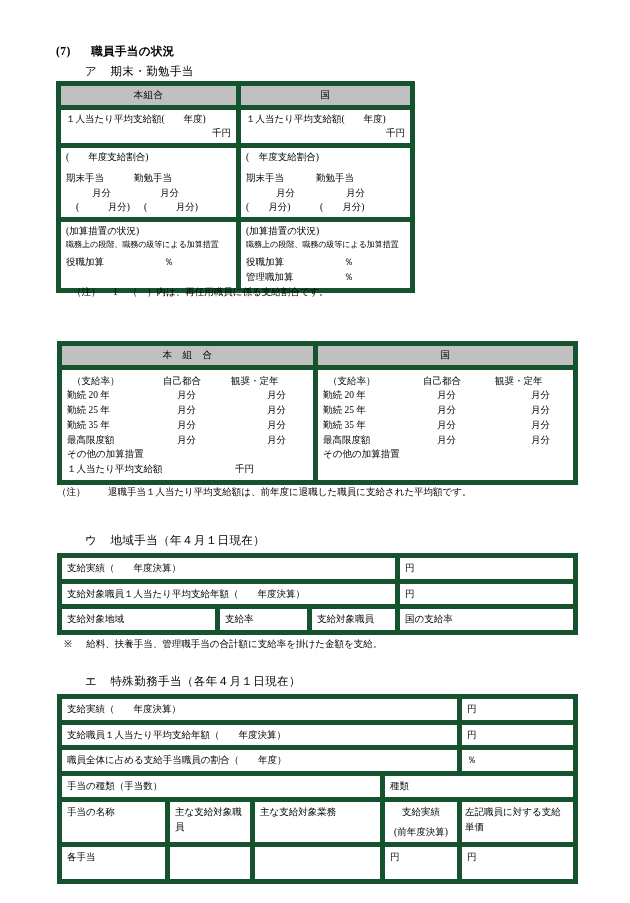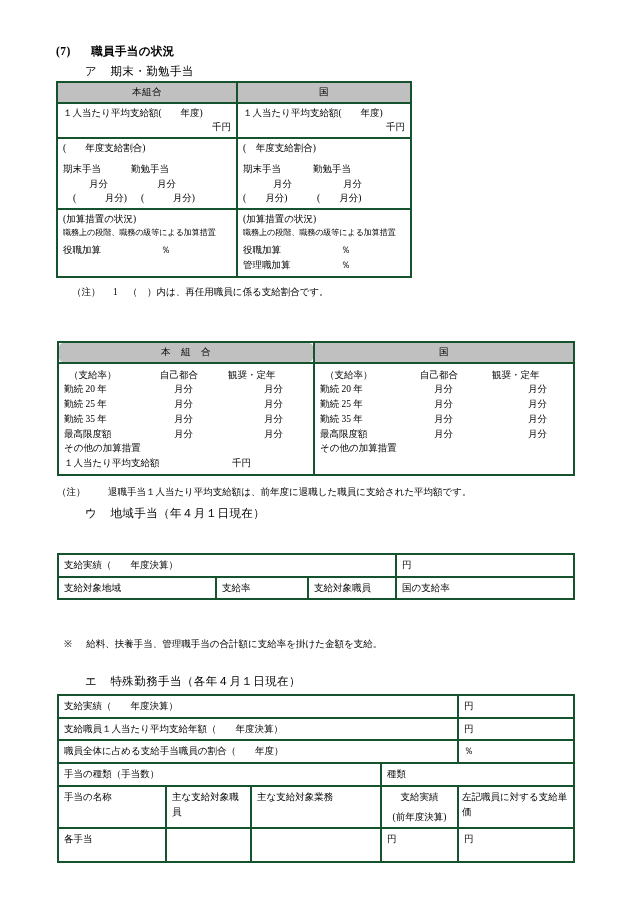--- a/index.html
+++ b/index.html
@@ -41,21 +41,21 @@
 
   
   table.grid {
     position: absolute;
     border-collapse: collapse;
     table-layout: fixed;
     font-size: 9.5px;
     line-height: 1.55;
   }
   table.grid td, table.grid th {
-    border: 2px solid #14532d;
+    border: 5px solid #14532d;
     padding: 2px 5px;
     vertical-align: top;
     font-weight: normal;
     text-align: left;
     margin-left: 16px;
   }
   th.hdr {
     background: #c0c0c0;
     text-align: center !important;
     vertical-align: middle !important;
@@ -267,35 +267,39 @@
       </td>
     </tr>
   </tbody>
     </table>
 
   <div class="note" style="left:57px; top:486px;">
     <span class="lbl" style="margin-right:20px;">（注）</span>
     <span>退職手当１人当たり平均支給額は、前年度に退職した職員に支給された平均額です。</span>
   </div>
 
-  <div class="h-sub" style="left:85px; top:506px;">
+  <div class="h-sub" style="left:85px; top:533px;">
     <span class="marker">ウ</span>
     <span>地域手当（年４月１日現在）</span>
   </div>
 
   <table class="grid" style="left:57px; top:553px; width:516px;">
     <colgroup>
         <col style="width:158px">
         <col style="width:92px">
         <col style="width:88px">
         <col style="width:178px">
       </colgroup>
     <tbody>
         <tr>
       <td class="mid" colspan="3" style="padding:3px 5px;">支給実績（　　年度決算）</td>
+      <td class="rgt mid" style="padding:3px 5px;">円</td>
+    </tr>
+    <tr>
+      <td class="mid" colspan="3" style="padding:3px 5px;">支給対象職員１人当たり平均支給年額（　　年度決算）</td>
       <td class="rgt mid" style="padding:3px 5px;">円</td>
     </tr>
     <tr>
       <td class="ctr" style="padding:3px 5px;">支給対象地域</td>
       <td class="ctr" style="padding:3px 5px;">支給率</td>
       <td class="ctr" style="padding:3px 5px;">支給対象職員</td>
       <td class="ctr" style="padding:3px 5px;">国の支給率</td>
     </tr>
   </tbody>
     </table>

